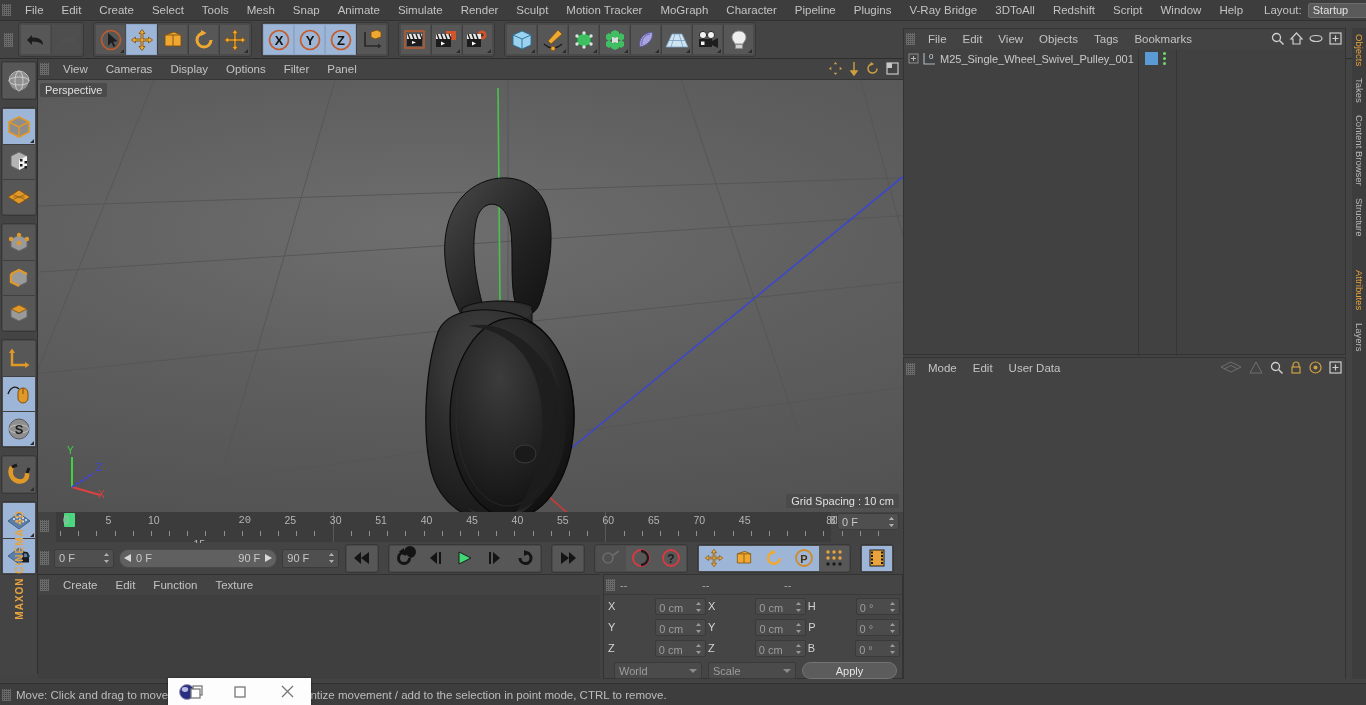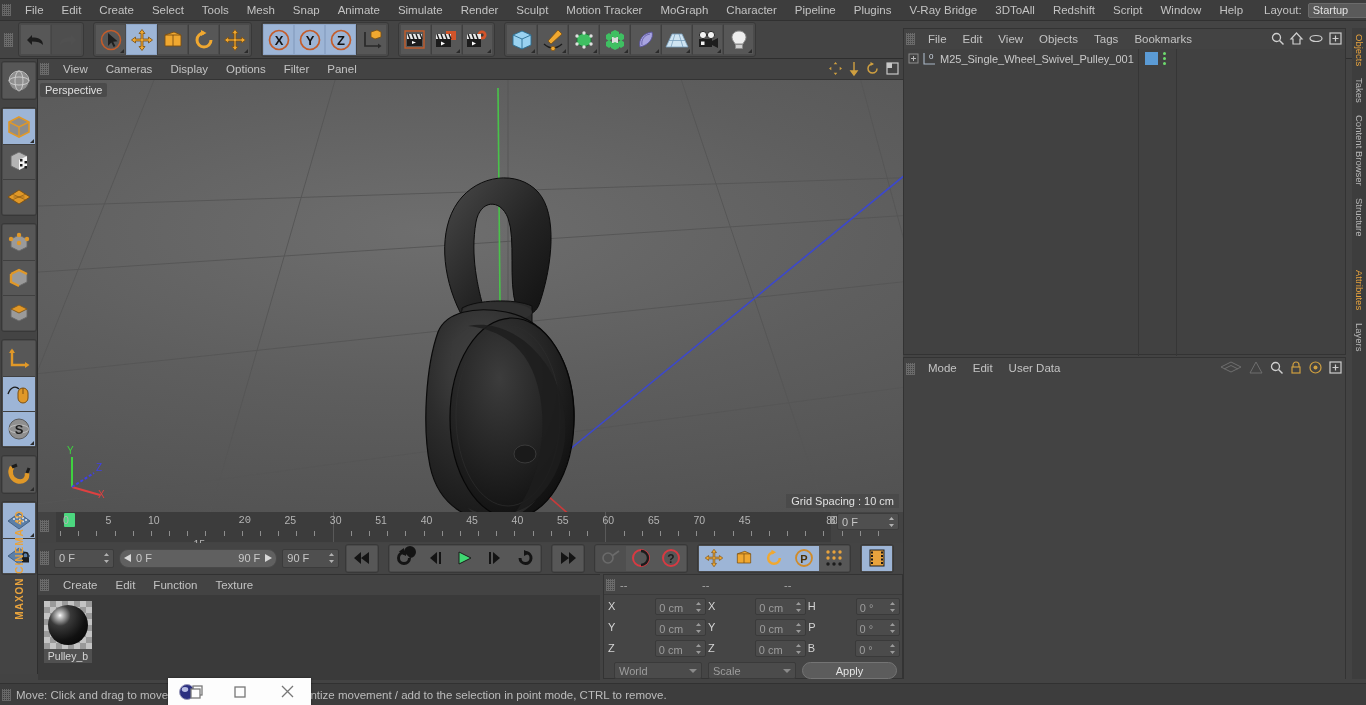--- a/index.html
+++ b/index.html
@@ -1062,28 +1062,20 @@
   </div>
 
   <div class="matwrap">
     <div class="matmenu">
       <div class="grip"></div>
       <div class="mi">Create</div>
       <div class="mi">Edit</div>
       <div class="mi">Function</div>
       <div class="mi">Texture</div>
     </div>
-    <div class="matbody">
-      <div class="matcell">
-        <div class="matthumb">
-          <div class="matsphere"></div>
-        </div>
-        <div class="matname">Pulley_b</div>
-      </div>
-    </div>
   </div>
 
   <div class="coordwrap">
     <div class="coordhdr">
       <div class="grip"></div>
       <div class="hcol">--</div>
       <div class="hcol">--</div>
       <div class="hcol">--</div>
     </div>
 

